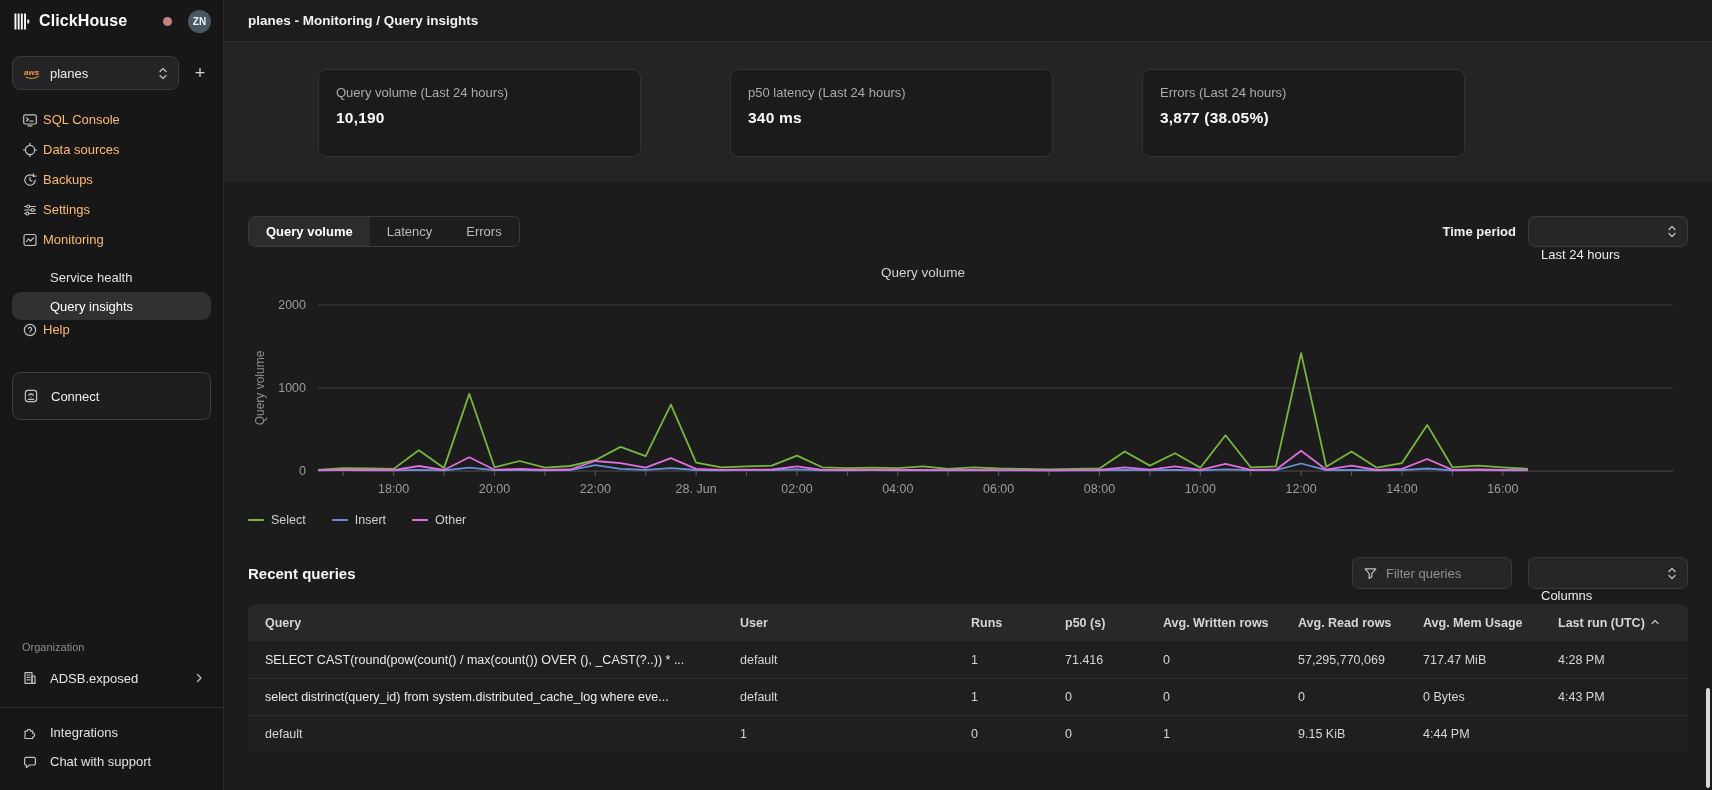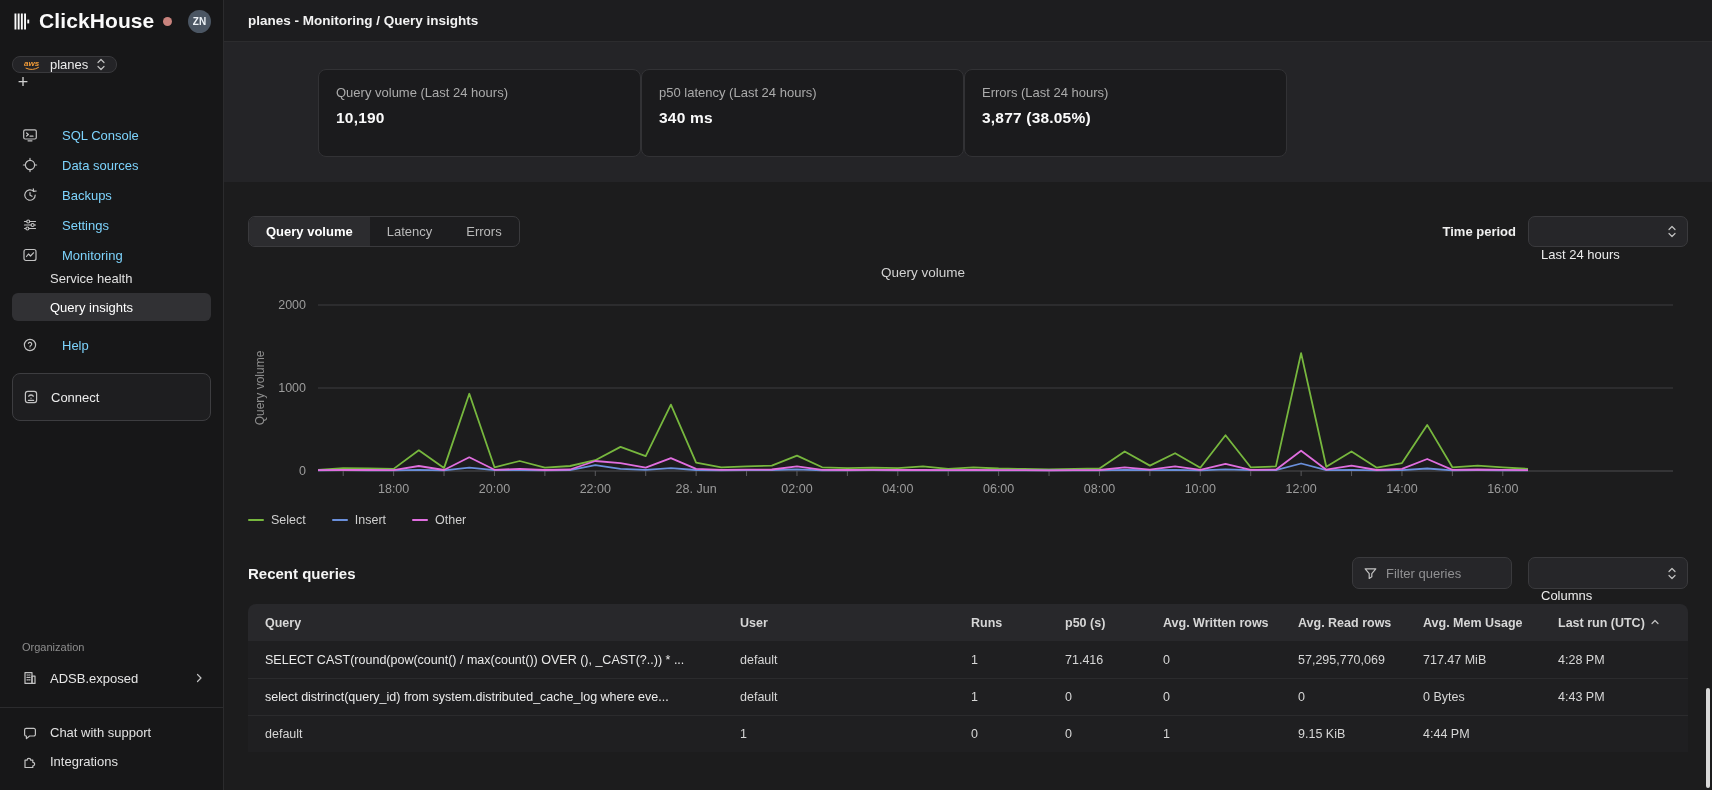--- a/index.html
+++ b/index.html
@@ -3,45 +3,45 @@
 <meta charset="utf-8">
 <style>
   * { margin:0; padding:0; box-sizing:border-box; }
   html,body { width:1712px; height:790px; overflow:hidden; background:#141414; }
   body { font-family:"Liberation Sans","DejaVu Sans",sans-serif; color:#e6e6e6; font-size:13px; }
   .app { display:flex; width:1712px; height:790px; position:relative; }
 
   
   .sidebar { width:224px; flex:none; background:#171718; border-right:1px solid #2b2b2d; display:flex; flex-direction:column; padding:0 12px 14px; }
   .brand-row { height:42px; display:flex; align-items:center; padding-left:2px; }
-  .brand-text { font-size:21px; font-weight:700; color:#fafafa; margin-left:8px; letter-spacing:.1px; }
+  .brand-text { font-size:16px; font-weight:700; color:#fafafa; margin-left:8px; letter-spacing:.1px; }
   .notif-dot { width:9px; height:9px; border-radius:50%; background:#c9837d; margin-left:auto; margin-right:16px; }
   .avatar { width:23px; height:23px; border-radius:50%; background:#4b5663; color:#eef3f7; font-size:10px; font-weight:700; display:flex; align-items:center; justify-content:center; }
-  .service-row { display:flex; align-items:flex-start; margin-top:14px;flex-direction:column; }
+  .service-row { display:flex; align-items:center; gap:10px; margin-top:14px; }
   .service-selector { flex:1; height:34px; background:#242427; border:1px solid #39393c; border-radius:8px; display:flex; align-items:center; padding:0 10px; gap:8px; cursor:pointer; }
   .service-selector .label { flex:1; color:#ececec; }
   .add-service { width:22px; text-align:center; font-size:18px; color:#cfcfcf; cursor:pointer; line-height:1; }
   .nav { margin-top:22px; display:flex; flex-direction:column; }
-  .nav-item { display:flex; align-items:flex-end; gap:24px; height:30px; padding-left:10px; border-radius:6px; color:#7dd3fc; cursor:pointer; }
+  .nav-item { display:flex; align-items:flex-start; gap:5px; height:30px; padding-left:10px; border-radius:6px; color:#fdba74; cursor:pointer; }
   .sub-item { height:28px; padding-left:38px; display:flex; align-items:center; border-radius:6px; color:#e0e0e0; cursor:pointer; margin-top:1px; }
-  .sub-item.active { background:#313134; color:#fff; }
+  .sub-item.active { background:#313134; color:#fff;border-radius:9px; }
   .connect-btn { margin-top:20px; height:48px; border:1px solid #3d3d40; background:#1e1e20; border-radius:8px; display:flex; align-items:center; gap:12px; padding-left:10px; cursor:pointer; color:#ececec; }
   .flex-spacer { flex:1; }
   .org-label { font-size:11px; color:#8d8d8d; padding-left:10px; margin-bottom:10px; }
   .org-row { display:flex; align-items:center; gap:12px; height:30px; padding:0 6px 0 10px; border-radius:6px; cursor:pointer; }
   .org-row .label { flex:1; }
   .sidebar-divider { border-top:1px solid #2b2b2d; margin:14px -12px 10px; }
   .foot-item { display:flex; align-items:center; gap:12px; height:29px; padding-left:10px; border-radius:6px; cursor:pointer; color:#e2e2e2; }
   .status-dot { width:8px; height:8px; border-radius:50%; background:#8fdc8f; margin:0 4px; }
   .icon { display:inline-flex; align-items:center; justify-content:center; flex:none; }
 
   
   .main { flex:1; display:flex; flex-direction:column; background:#1c1c1d; min-width:0; }
   .breadcrumb-bar { height:42px; flex:none; display:flex; align-items:center; padding:0 24px; font-weight:700; font-size:13.5px; color:#f2f2f2; border-bottom:1px solid #2c2c2e; background:#1d1d1f; }
-  .stats-band { background:#242427; padding:27px 0 25px 94px; display:flex; flex:none; }
+  .stats-band { background:#242427; padding:27px 0 25px 94px; display:flex; gap:89px; flex:none; }
   .stat-card { width:323px; height:88px; background:#1b1b1d; border:1px solid #323235; border-radius:8px; padding:15px 17px; }
   .stat-title { color:#ababab; font-size:13px; }
   .stat-value { color:#fafafa; font-size:15.5px; font-weight:700; margin-top:9px; letter-spacing:.2px; }
 
   .content { flex:1; padding:0 24px; min-width:0; }
   .controls-row { margin-top:34px; display:flex; align-items:center; justify-content:space-between; }
   .segmented { display:flex; border:1px solid #3a3a3d; border-radius:7px; overflow:hidden; background:#1d1d1f; }
   .segment { padding:7px 17px; font-size:13px; color:#b9b9b9; cursor:pointer; }
   .segment.active { background:#2c2c2f; color:#fff; font-weight:700; }
   .time-period { display:flex; align-items:center; gap:12px; }
@@ -215,32 +215,32 @@
             <polyline points="4.5 2.5 8 6 4.5 9.5"></polyline>
           </svg>
       </span>
     </div>
 
     <div class="sidebar-divider"></div>
 
     <div class="foot-item">
       <span class="icon">
         <svg class="ic" width="16" height="16" viewBox="0 0 16 16">
+            <path d="M3 6.2h2.1a1.8 1.8 0 1 1 3.6 0h2.1v2.1a1.8 1.8 0 1 1 0 3.6v1.6H3z"></path>
+          </svg>
+      </span>
+      <span>Integrations</span>
+    </div>
+    <div class="foot-item">
+      <span class="icon">
+        <svg class="ic" width="16" height="16" viewBox="0 0 16 16">
             <path d="M2.6 5A1.6 1.6 0 0 1 4.2 3.4h7.6A1.6 1.6 0 0 1 13.4 5v4.4a1.6 1.6 0 0 1-1.6 1.6H7.6l-3.2 2.6V11h-.2a1.6 1.6 0 0 1-1.6-1.6z"></path>
           </svg>
       </span>
       <span>Chat with support</span>
-    </div>
-    <div class="foot-item">
-      <span class="icon">
-        <svg class="ic" width="16" height="16" viewBox="0 0 16 16">
-            <path d="M3 6.2h2.1a1.8 1.8 0 1 1 3.6 0h2.1v2.1a1.8 1.8 0 1 1 0 3.6v1.6H3z"></path>
-          </svg>
-      </span>
-      <span>Integrations</span>
     </div>
   </aside>
 
   <div class="main">
     <div class="breadcrumb-bar">
       <span>planes - Monitoring / Query insights</span>
     </div>
 
     <div class="stats-band">
       <div class="stat-card">

